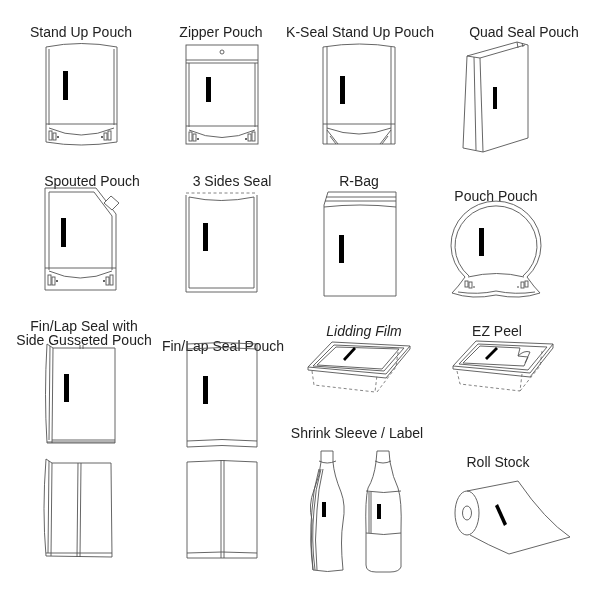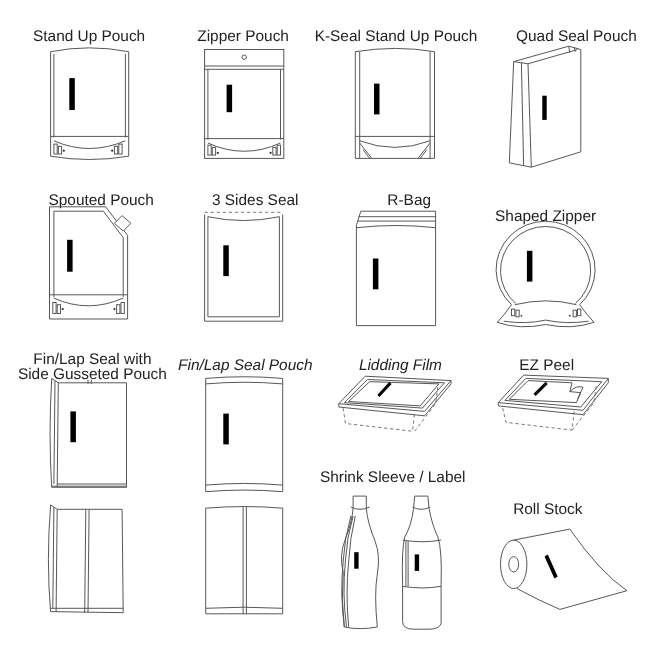--- a/index.html
+++ b/index.html
@@ -17,26 +17,26 @@
 </head>
 <body>
 
 <div class="label" style="left:81px;top:26px;">Stand Up Pouch</div>
 <div class="label" style="left:221px;top:26px;">Zipper Pouch</div>
 <div class="label" style="left:360px;top:26px;">K-Seal Stand Up Pouch</div>
 <div class="label" style="left:524px;top:26px;">Quad Seal Pouch</div>
 
 <div class="label" style="left:92px;top:175px;">Spouted Pouch</div>
 <div class="label" style="left:232px;top:175px;">3 Sides Seal</div>
-<div class="label" style="left:359px;top:175px;margin-left:13px;">R-Bag</div>
-<div class="label" style="left:496px;top:190px;">Shaped Zipper</div>
+<div class="label" style="left:359px;top:175px;">R-Bag</div>
+<div class="label" style="left:496px;top:190px;">Pouch Pouch</div>
 
 <div class="label" style="left:84px;top:320px;">Fin/Lap Seal with</div>
 <div class="label" style="left:84px;top:334px;">Side Gusseted Pouch</div>
-<div class="label" style="left:223px;top:325px;font-style:italic;">Fin/Lap Seal Pouch</div>
+<div class="label" style="left:223px;top:340px;">Fin/Lap Seal Pouch</div>
 <div class="label" style="left:364px;top:325px;font-style:italic;">Lidding Film</div>
 <div class="label" style="left:497px;top:325px;">EZ Peel</div>
 
 <div class="label" style="left:357px;top:427px;">Shrink Sleeve / Label</div>
 <div class="label" style="left:498px;top:456px;">Roll Stock</div>
 
 <svg class="art" width="600" height="600" viewBox="0 0 600 600">
 
   <g>
     <path class="ln" d="M46,47 Q81,40 117,47 L117,142 Q81,148 46,142 Z"></path>

